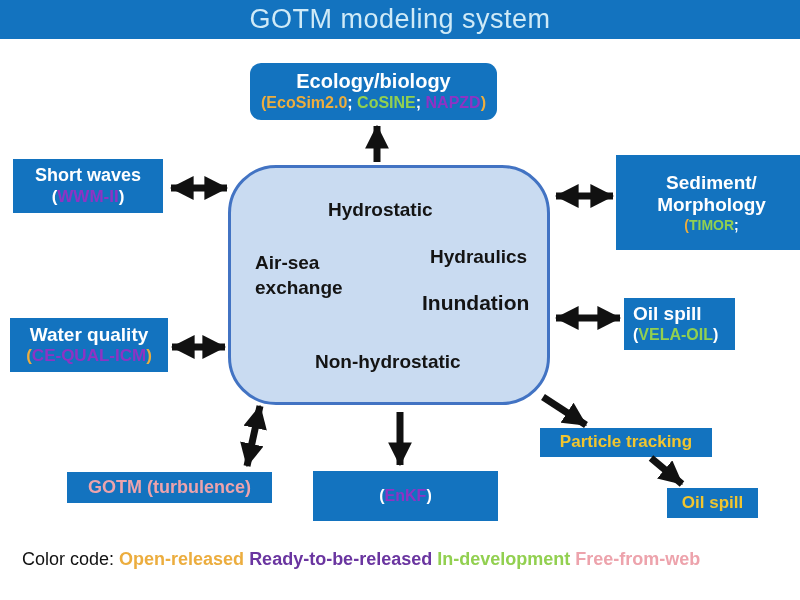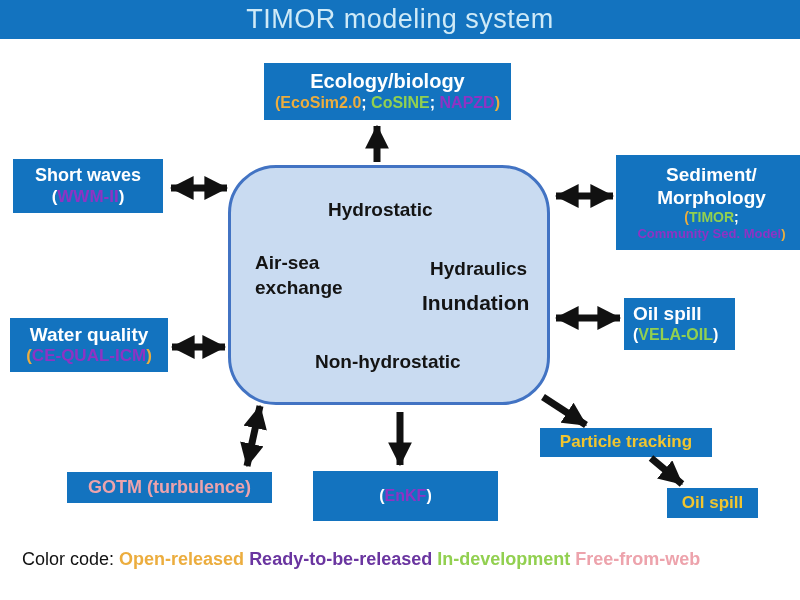--- a/index.html
+++ b/index.html
@@ -22,55 +22,54 @@
   .arr{stroke:#111111;stroke-width:7;fill:none;}
 
   .legend{position:absolute;left:22px;top:549px;font-size:18px;font-weight:600;white-space:nowrap;color:#111111;}
 </style>
 </head>
 <body>
 
 <div class="slide">
 
   <div class="titlebar">
-    <div class="title-text">TIMOR modeling system</div>
+    <div class="title-text">GOTM modeling system</div>
   </div>
 
-  <div class="bluebox" style="left:264px;top:63px;width:247px;height:57px;">
+  <div class="bluebox" style="left:250px;top:63px;width:247px;height:57px;border-radius:11px;">
     <div style="font-size:20px;">Ecology/biology</div>
     <div style="font-size:16px;"><span style="color: rgb(236, 173, 62);">(EcoSim2.0</span><span style="color: rgb(255, 255, 255);">; </span><span style="color: rgb(146, 208, 80);">CoSINE</span><span style="color: rgb(255, 255, 255);">; </span><span style="color: rgb(142, 51, 196);">NAPZD</span><span style="color: rgb(236, 173, 62);">)</span></div>
   </div>
 
   <div class="bluebox" style="left:13px;top:159px;width:150px;height:54px;">
     <div style="font-size:18px;">Short waves</div>
     <div style="font-size:17px;"><span style="color: rgb(255, 255, 255);">(</span><span style="color: rgb(142, 51, 196);">WWM-II</span><span style="color: rgb(255, 255, 255);">)</span></div>
   </div>
 
   <div class="bluebox" style="left:616px;top:155px;width:191px;height:95px;">
     <div style="font-size:19px;">Sediment/</div>
     <div style="font-size:19px;">Morphology</div>
     <div style="font-size:14px;"><span style="color: rgb(236, 173, 62);">(</span><span style="color: rgb(146, 208, 80);">TIMOR</span><span style="color: rgb(255, 255, 255);">;</span></div>
-    <div style="font-size:13px;"><span style="color: rgb(142, 51, 196);">Community Sed. Model</span><span style="color: rgb(236, 173, 62);">)</span></div>
   </div>
 
   <div class="bluebox leftalign" style="left:624px;top:298px;width:111px;height:52px;">
     <div style="font-size:19px;">Oil spill</div>
     <div style="font-size:16px;"><span style="color: rgb(255, 255, 255);">(</span><span style="color: rgb(146, 208, 80);">VELA-OIL</span><span style="color: rgb(255, 255, 255);">)</span></div>
   </div>
 
   <div class="bluebox" style="left:10px;top:318px;width:158px;height:54px;">
     <div style="font-size:19px;">Water quality</div>
     <div style="font-size:17px;"><span style="color: rgb(236, 173, 62);">(</span><span style="color: rgb(142, 51, 196);">CE-QUAL-ICM</span><span style="color: rgb(236, 173, 62);">)</span></div>
   </div>
 
   <div class="centerbox"></div>
   <div class="ctext" style="left:328px;top:199px;font-size:19px;">Hydrostatic</div>
   <div class="ctext" style="left:255px;top:252px;font-size:19px;">Air-sea</div>
   <div class="ctext" style="left:255px;top:277px;font-size:19px;">exchange</div>
-  <div class="ctext" style="left:430px;top:258px;font-size:19px;">Hydraulics</div>
+  <div class="ctext" style="left:430px;top:246px;font-size:19px;">Hydraulics</div>
   <div class="ctext" style="left:422px;top:291px;font-size:21px;">Inundation</div>
   <div class="ctext" style="left:315px;top:351px;font-size:19px;">Non-hydrostatic</div>
 
   <div class="bluebox" style="left:67px;top:472px;width:205px;height:31px;">
     <div style="font-size:18px;"><span style="color: rgb(237, 163, 172);">GOTM (turbulence)</span></div>
   </div>
 
   <div class="bluebox" style="left:313px;top:471px;width:185px;height:50px;">
     <div style="font-size:16px;"><span style="color: rgb(255, 255, 255);">(</span><span style="color: rgb(142, 51, 196);">EnKF</span><span style="color: rgb(255, 255, 255);">)</span></div>
   </div>

